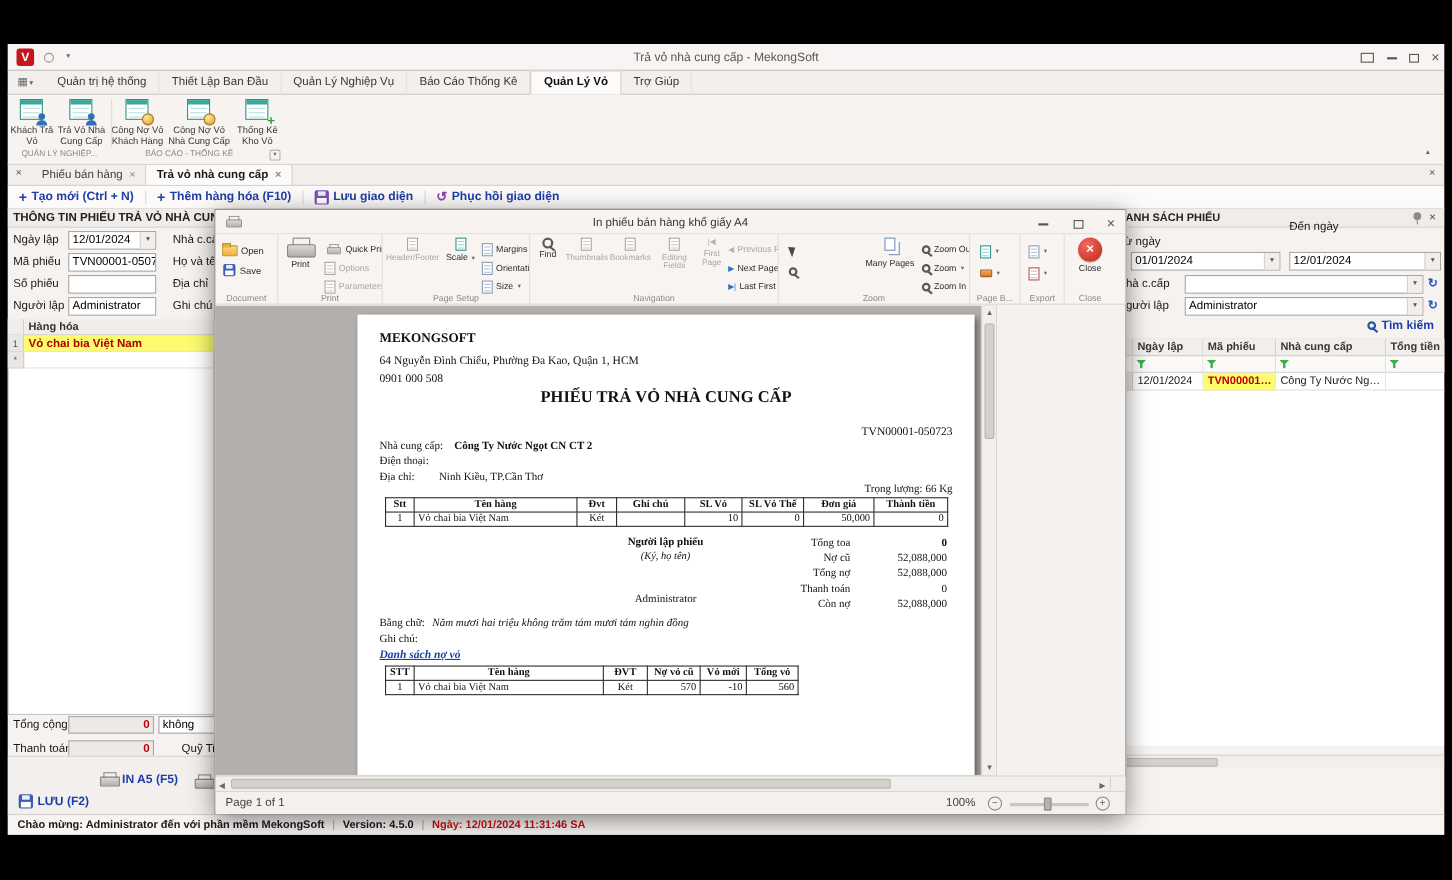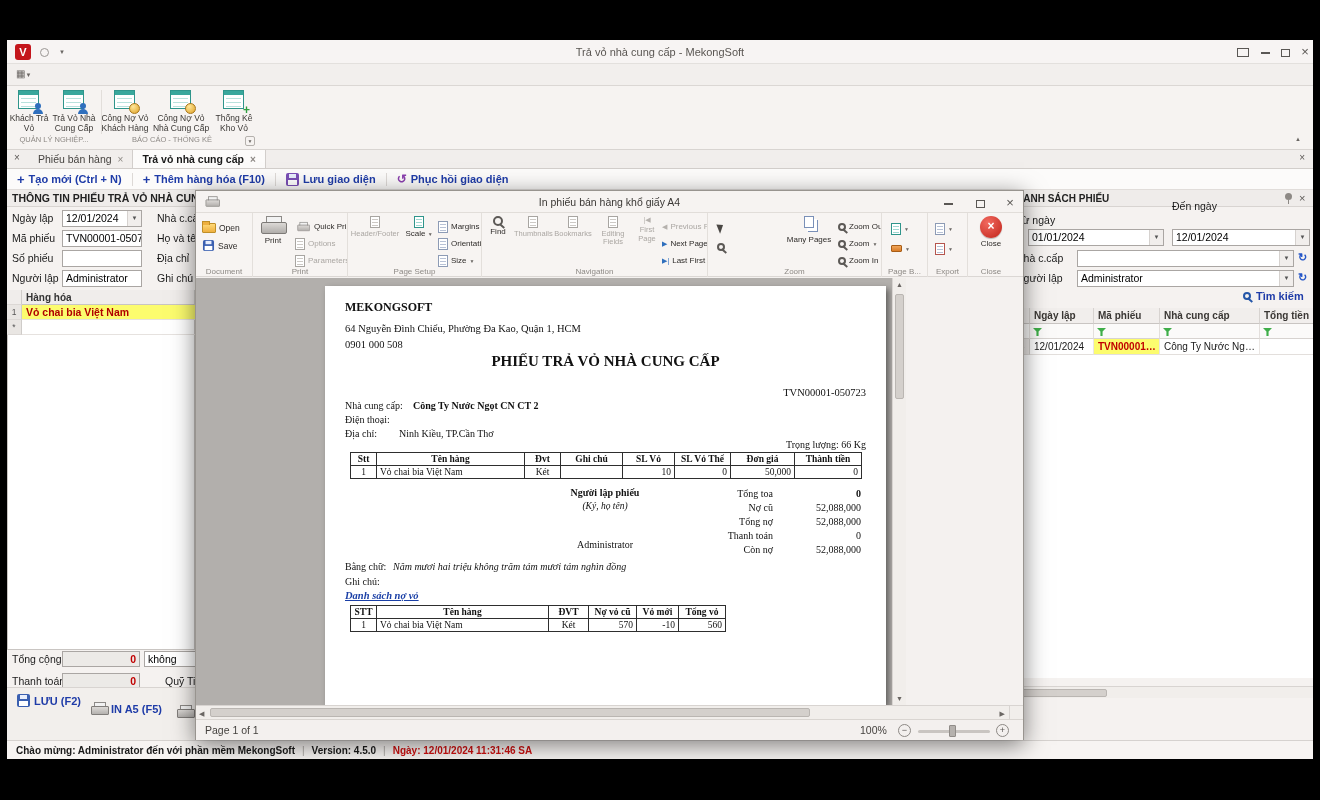--- a/index.html
+++ b/index.html
@@ -128,20 +128,28 @@
   <div style="position:absolute;left:52px;top:9px;font-size:6px;color:#6a6663">▼</div>
   <div style="position:absolute;left:0;right:0;top:0;height:24px;line-height:24px;text-align:center;font-size:11px;color:#5a5652">Trả vỏ nhà cung cấp - MekongSoft</div>
   <div class="winglyph" style="left:1226px"><span class="mon"></span></div>
   <div class="winglyph" style="left:1248px"><span class="bar"></span></div>
   <div class="winglyph" style="left:1268px"><span class="sq"></span></div>
   <div class="winglyph" style="left:1288px;font-size:13px">×</div>
 </div>
 
 <div class="abs tabbar">
   <span style="position:absolute;left:9px;top:4px;font-size:10px;color:#6a6663">▦<span style="font-size:6px">▼</span></span>
+  <div style="position:absolute;left:34px;top:0;height:22px;display:flex">
+    <div class="rtab">Quản trị hệ thống</div>
+    <div class="rtab">Thiết Lập Ban Đầu</div>
+    <div class="rtab">Quản Lý Nghiệp Vụ</div>
+    <div class="rtab">Báo Cáo Thống Kê</div>
+    <div class="rtab active">Quản Lý Vỏ</div>
+    <div class="rtab">Trợ Giúp</div>
+  </div>
 </div>
 
 <div class="abs ribbon">
   <div style="position:absolute;left:2px;top:0;display:flex;align-items:flex-start">
     <div class="rbtn" style="width:40px">
       <div class="bicon">
           <span class="sheet"></span>
           <span class="ov-person"></span>
         </div>
       <span style="white-space:normal;display:block">Khách Trả Vỏ</span>
@@ -255,21 +263,21 @@
 
   <span class="flabel" style="left:5px;top:461px">Tổng cộng</span>
   <div class="ffield" style="left:55px;top:461px;width:78px;height:16px;background:#eceae7;color:#c00000;font-weight:bold;text-align:right">0</div>
   <div class="ffield" style="left:137px;top:461px;width:60px;height:16px">không</div>
 
   <span class="flabel" style="left:5px;top:483px">Thanh toán</span>
   <div class="ffield" style="left:55px;top:483px;width:78px;height:16px;background:#eceae7;color:#c00000;font-weight:bold;text-align:right">0</div>
   <span class="flabel" style="left:158px;top:483px">Quỹ Tiền mặt</span>
 
   <div style="position:absolute;left:0;top:497px;width:188px;height:53px;background:#f2efec;border-top:1px solid #d8d4d1"></div>
-  <div style="position:absolute;left:10px;top:504px;display:flex;align-items:flex-end;gap:4px;color:#1f3ca8;font-size:11px;font-weight:bold">
+  <div style="position:absolute;left:10px;top:532px;display:flex;align-items:flex-end;gap:4px;color:#1f3ca8;font-size:11px;font-weight:bold">
     <span class="disk"></span>
       <span>LƯU (F2)</span>
   </div>
   <div style="position:absolute;left:84px;top:512px;display:flex;align-items:center;gap:4px;color:#1f3ca8;font-size:11px;font-weight:bold">
     <span class="prn"></span>
       <span>IN A5 (F5)</span>
   </div>
   <div style="position:absolute;left:170px;top:512px"><span class="prn"></span></div>
 </div>
 

